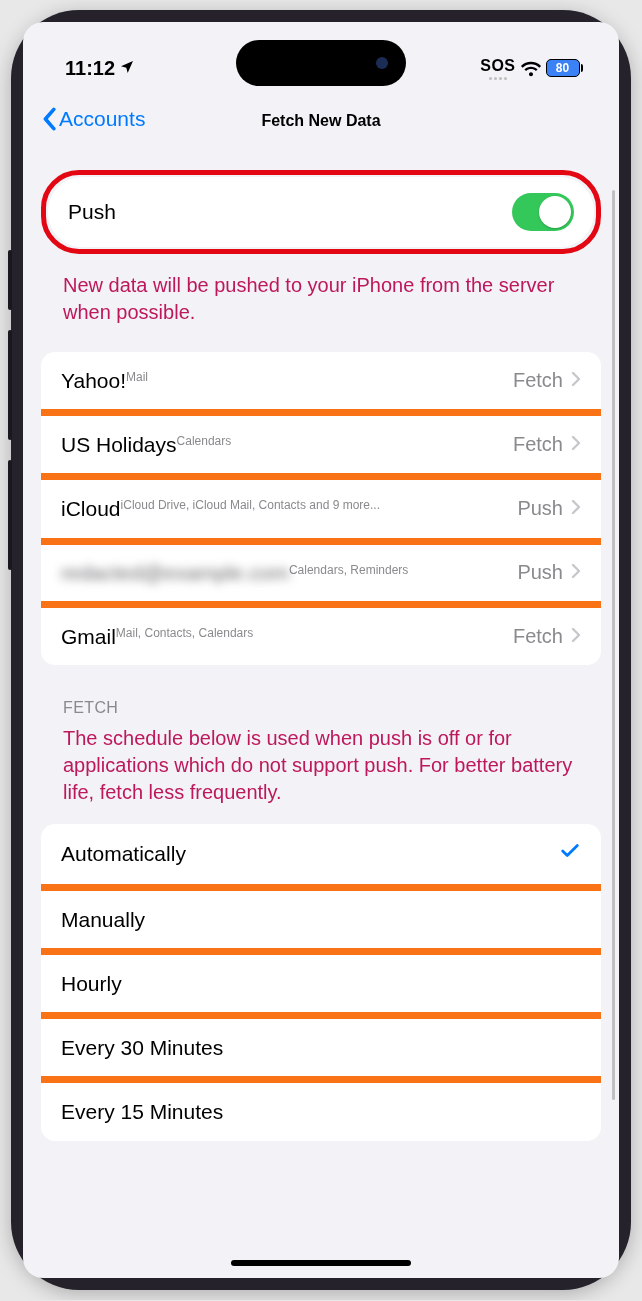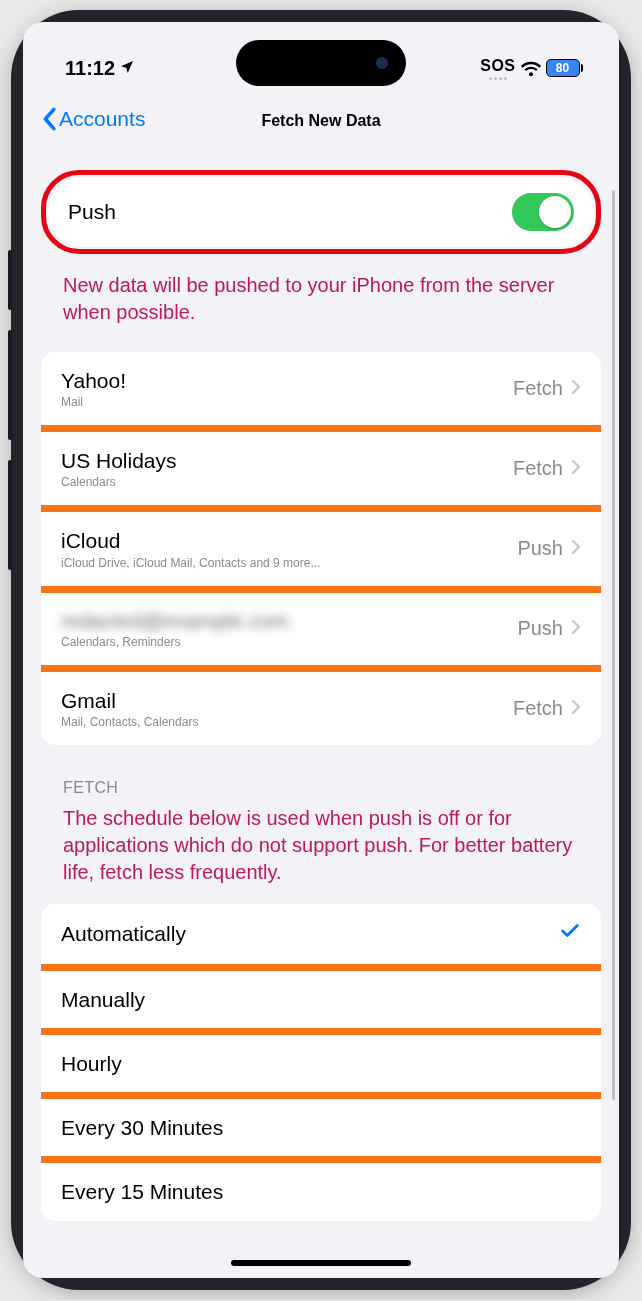--- a/index.html
+++ b/index.html
@@ -149,21 +149,21 @@
   .row{
     padding:16px 20px;
     display:flex;
     align-items:center;
     justify-content:space-between;
     min-height:56px;
   }
   .row + .row { border-top:7px solid #f97316;}
   .row-title{ font-size:21px; color:#000; line-height:1.2;}
   .row-sub{ font-size:12px; color:#8a8a8e; margin-top:2px;}
-  .row-left{display:flex;flex-direction:column;min-width:0;}
+  .row-left{display:flex;flex-direction:row;min-width:0;}
   .row-right{display:flex;align-items:center;gap:8px;color:#8a8a8e;font-size:20px;}
 
   .toggle{
     width:62px;height:38px;border-radius:20px;background:#34c759;
     position:relative;
   }
   .toggle::after{
     content:"";position:absolute;right:3px;top:3px;width:32px;height:32px;
     background:#fff;border-radius:50%;box-shadow:0 1px 2px rgba(0,0,0,.2);
   }

